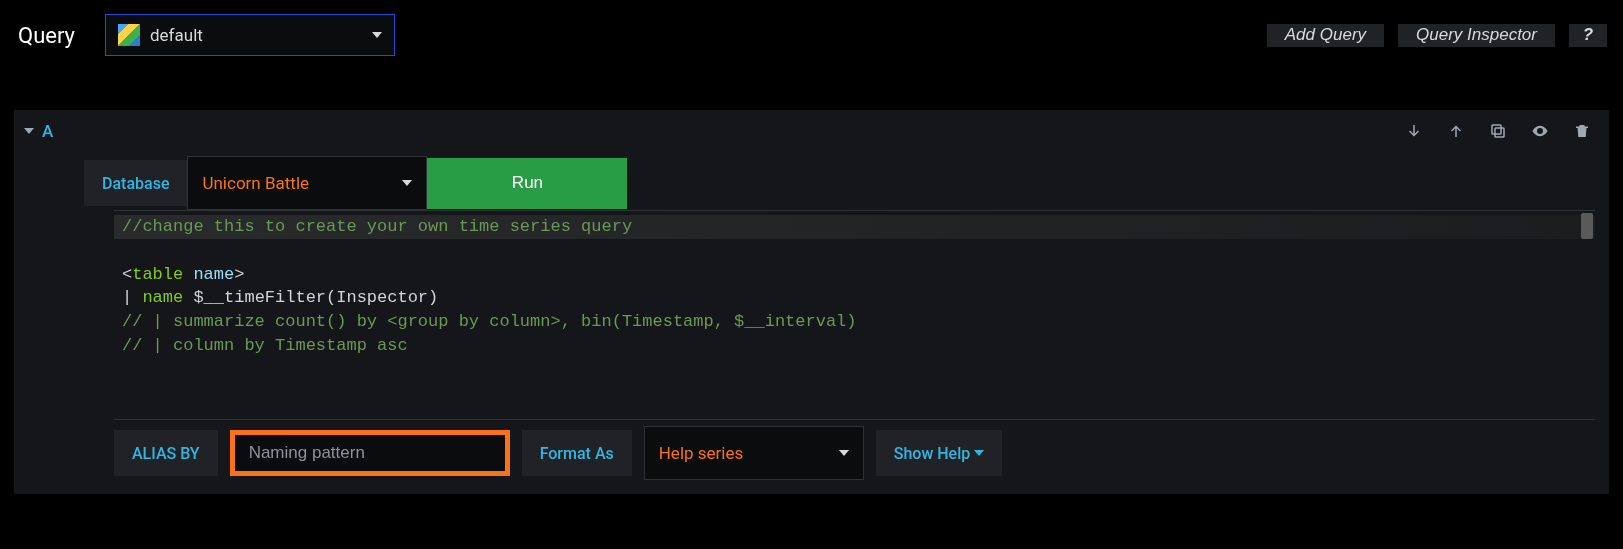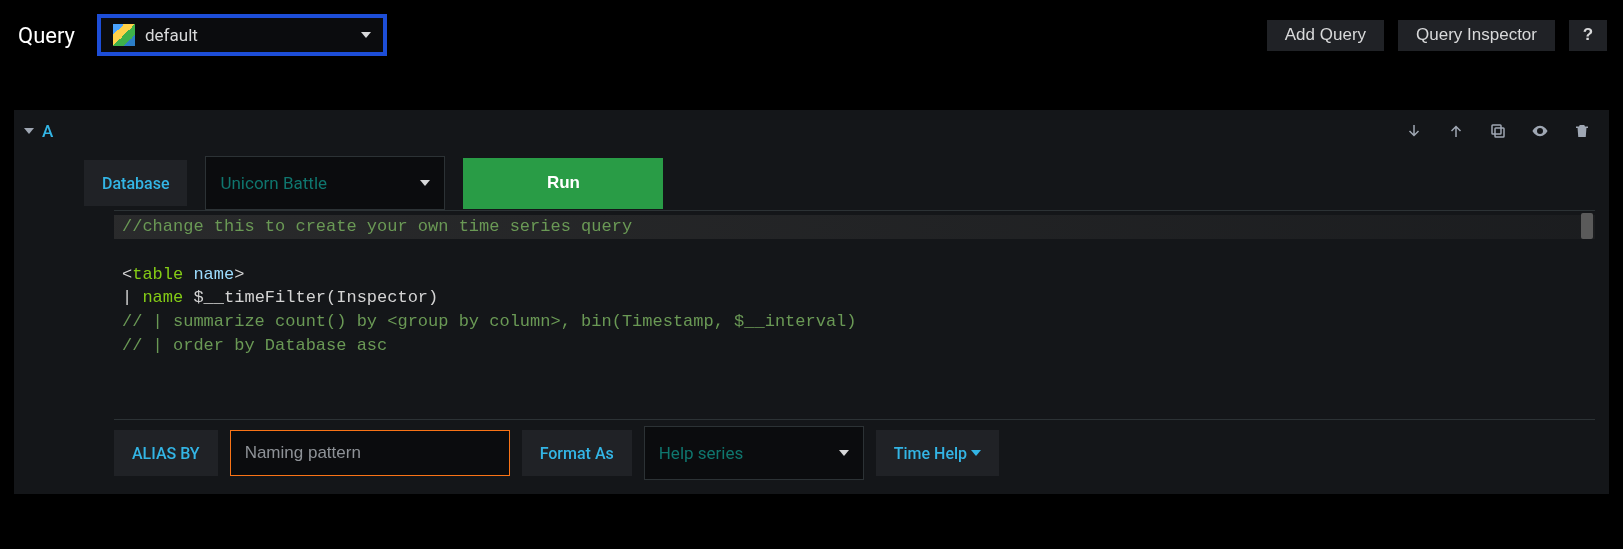--- a/index.html
+++ b/index.html
@@ -16,52 +16,52 @@
   .top-bar {
     display: flex;
     align-items: center;
     padding: 14px 16px 14px 18px;
     gap: 14px;
   }
   .top-bar .title {
     font-size: 22px;
     color: #fff;
     font-weight: 400;
-    margin-right: 8px;
+    margin-right: 16px;
   }
   .ds-picker {
     display: flex;
     align-items: center;
     background: #0b0c0e;
-    border: 4px solid #1d4ed8;
+    border: 1px solid #1d4ed8;
     height: 42px;
     padding: 0 12px;
     gap: 10px;
     min-width: 290px;
     cursor: pointer;
   }
   .ds-logo {
     width: 22px; height: 22px;
     background: linear-gradient(135deg,#4aa3ff 0 25%,#ffd24a 25% 50%,#3eb24a 50% 75%,#2c7ec7 75% 100%);
     display:inline-block;
   }
   .ds-name { color:#d8d9da; font-size:17px; flex:1; }
   .chev-down {
     width:0;height:0;border-left:5px solid transparent;border-right:5px solid transparent;border-top:6px solid #d8d9da;
   }
   .spacer { flex:1; }
   .btn {
     background:#202226;
     color:#d8d9da;
     border:none;
-    height:31px;
+    height:23px;
     padding:0 18px;
     font-size:17px;
     cursor:pointer;
-    display:flex;align-items:center;justify-content:center;
+    display:flex;align-items:center;justify-content:center;font-style:italic;
   }
   .btn.square { width:38px; padding:0; font-weight:bold; }
 
   .row-panel {
     background:#141619;
     margin: 40px 14px 0 14px;
   }
   .row-header {
     display:flex;
     align-items:center;
@@ -78,53 +78,53 @@
   .row-icons svg { width:18px; height:18px; stroke:#9fa7b3; fill:none; stroke-width:2; cursor:pointer;}
   .row-icons .eye svg, .row-icons .trash svg { fill:#9fa7b3; stroke:none; }
 
   .query-body {
     padding: 4px 14px 14px 70px;
   }
 
   .toolbar {
     display:flex;
     align-items:center;
-    gap:18px;
+    gap:0;
     margin-bottom:0;
   }
   .lbl {
     background:#202226;
     color:#33b5e5;
     height:46px;
     display:flex;align-items:center;
     padding:0 18px;
     font-size:16px;
     font-weight:500;
   }
   .select {
     background:#0b0c0e;
     border:1px solid #2c3235;
     height:54px;
     display:flex;align-items:center;
     padding:0 14px;
     gap:18px;
-    color:#0f766e;
+    color:#f97316;
     font-size:17px;
     min-width:240px;
     cursor:pointer;
   }
   .select .sel-text{flex:1;}
   .run-btn {
     background:#299c46;
     color:#fff;
     border:none;
     height:51px;
     min-width:200px;
     font-size:17px;
-    font-weight:700;
+    font-weight:400;
     cursor:pointer;
   }
   .hint {
     color:#d8d9da;
     font-size:15px;
     padding:0 14px;
     flex:1;
     height:46px;
     display:flex;align-items:center;
     background:#141619;
@@ -167,21 +167,21 @@
 
   .bottom-bar {
     display:flex;
     align-items:center;
     gap:12px;
     margin-top:6px;
     margin-left:30px;
   }
   .input {
     background:#0b0c0e;
-    border:1px solid #f97316;
+    border:5px solid #f97316;
     height:46px;
     padding:0 14px;
     color:#d8d9da;
     font-size:17px;
     min-width:280px;
   }
   .input::placeholder{color:#8e9297;}
   .help-chev{
     width:0;height:0;border-left:5px solid transparent;border-right:5px solid transparent;border-top:6px solid #33b5e5;
     margin-left:4px;display:inline-block;
@@ -248,30 +248,30 @@
         <span class="chev-down"></span>
       </div>
       <button class="run-btn">Run</button>
     </div>
 
     <div class="editor"><span class="first-line"><span class="c">//change this to create your own time series query</span></span>
 <span></span>
 <span class="p">&lt;</span><span class="k">table</span><span> </span><span class="n">name</span><span class="p">&gt;</span>
 <span class="p">| </span><span class="k">name</span><span class="p"> $__timeFilter(Inspector)</span>
 <span class="c">// | summarize count() by &lt;group by column&gt;, bin(Timestamp, $__interval)</span>
-<span class="c">// | order by Database asc</span><div class="editor-scrollbar"></div></div>
+<span class="c">// | column by Timestamp asc</span><div class="editor-scrollbar"></div></div>
 
     <div class="bottom-bar">
       <div class="lbl">ALIAS BY</div>
       <input class="input" placeholder="Naming pattern" style="">
       <div class="lbl">Format As</div>
       <div class="select" style="min-width:220px">
         <span class="sel-text">Help series</span>
         <span class="chev-down"></span>
       </div>
       <div class="lbl" style="cursor:pointer">
-        <span>Time Help</span>
+        <span>Show Help</span>
           <span class="help-chev"></span>
       </div>
     </div>
 
   </div>
 </div>
 
 </body></html>

